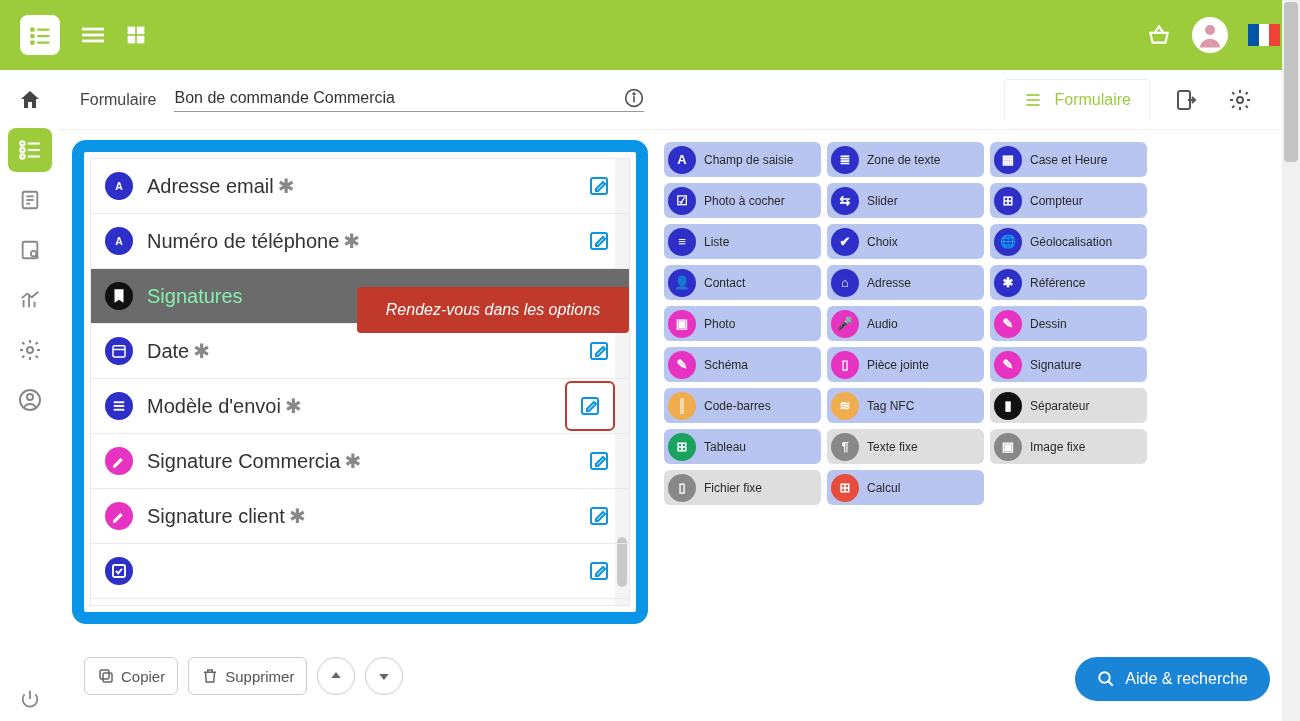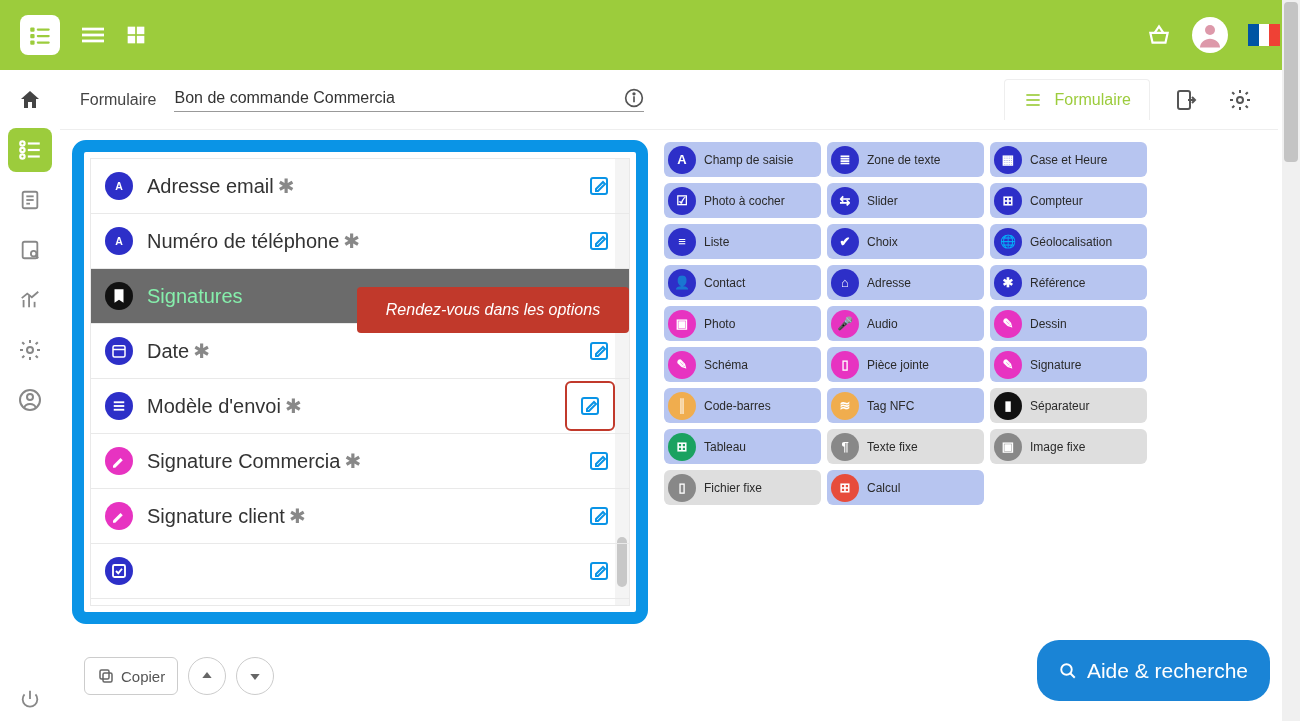--- a/index.html
+++ b/index.html
@@ -41,21 +41,21 @@
 .widget{height:35px;background:#b7c5f0;border-radius:6px;display:flex;align-items:center;padding:0 6px 0 4px;gap:8px}
 .widget.alt{background:#dedede}
 .wicon{width:28px;height:28px;border-radius:50%;display:flex;align-items:center;justify-content:center;flex-shrink:0;color:#fff;font-weight:bold;font-size:13px}
 .wlabel{font-size:12px;color:#2a2a2a}
 .footer{height:64px;display:flex;align-items:flex-start;padding:0 24px;gap:10px}
 .footer .fbtn{height:38px;border:1px solid #ccc;border-radius:6px;background:#fff;display:flex;align-items:center;padding:0 12px;gap:6px;color:#555;font-size:15px}
 .footer .circ{width:38px;height:38px;border:1px solid #ccc;border-radius:50%;display:flex;align-items:center;justify-content:center;color:#666;background:#fff}
 .footer .spacer{flex:1}
 .btn-primary{height:42px;background:#7bb23a;color:#fff;border-radius:6px;display:flex;align-items:center;padding:0 34px;gap:8px;font-size:16px}
 .btn-warn{height:42px;background:#f0ad4e;color:#fff;border-radius:6px;display:flex;align-items:center;padding:0 34px;gap:8px;font-size:16px}
-.help-pill{position:absolute;right:30px;bottom:20px;background:#1a84d6;color:#fff;border-radius:22px;height:61px;display:flex;align-items:center;padding:4px 22px;gap:10px;font-size:21px}
+.help-pill{position:absolute;right:30px;bottom:20px;background:#1a84d6;color:#fff;border-radius:22px;height:44px;display:flex;align-items:center;padding:4px 22px;gap:10px;font-size:16px}
 .vscroll{position:absolute;right:0;top:0;width:18px;height:721px;background:#f0f0f0}
 .vscroll .vthumb{position:absolute;left:2px;right:2px;top:2px;height:160px;background:#c4c4c4;border-radius:4px}
 svg{display:block}
 </style>
 </head>
 <body>
 
 <div class="vscroll">
     <div class="vthumb"></div>
   </div>
@@ -446,20 +446,26 @@
   </div>
 
   <div class="footer">
     <div class="fbtn">
         <svg width="18" height="18" viewBox="0 0 24 24" fill="none" stroke="#666" stroke-width="2">
           <rect x="8" y="8" width="12" height="12" rx="2"></rect>
           <rect x="4" y="4" width="12" height="12" rx="2"></rect>
         </svg>
         <span>Copier</span>
       </div>
+    <div class="fbtn">
+        <svg width="18" height="18" viewBox="0 0 24 24" fill="none" stroke="#666" stroke-width="2">
+          <path d="M4 7h16M9 7V4h6v3M6 7l1 13h10l1-13"></path>
+        </svg>
+        <span>Supprimer</span>
+      </div>
     <div class="circ">
         <svg width="16" height="16" viewBox="0 0 24 24" fill="#666">
           <path d="M12 6l7 9H5z"></path>
         </svg>
       </div>
     <div class="circ">
         <svg width="16" height="16" viewBox="0 0 24 24" fill="#666">
           <path d="M12 18l-7-9h14z"></path>
         </svg>
       </div>

